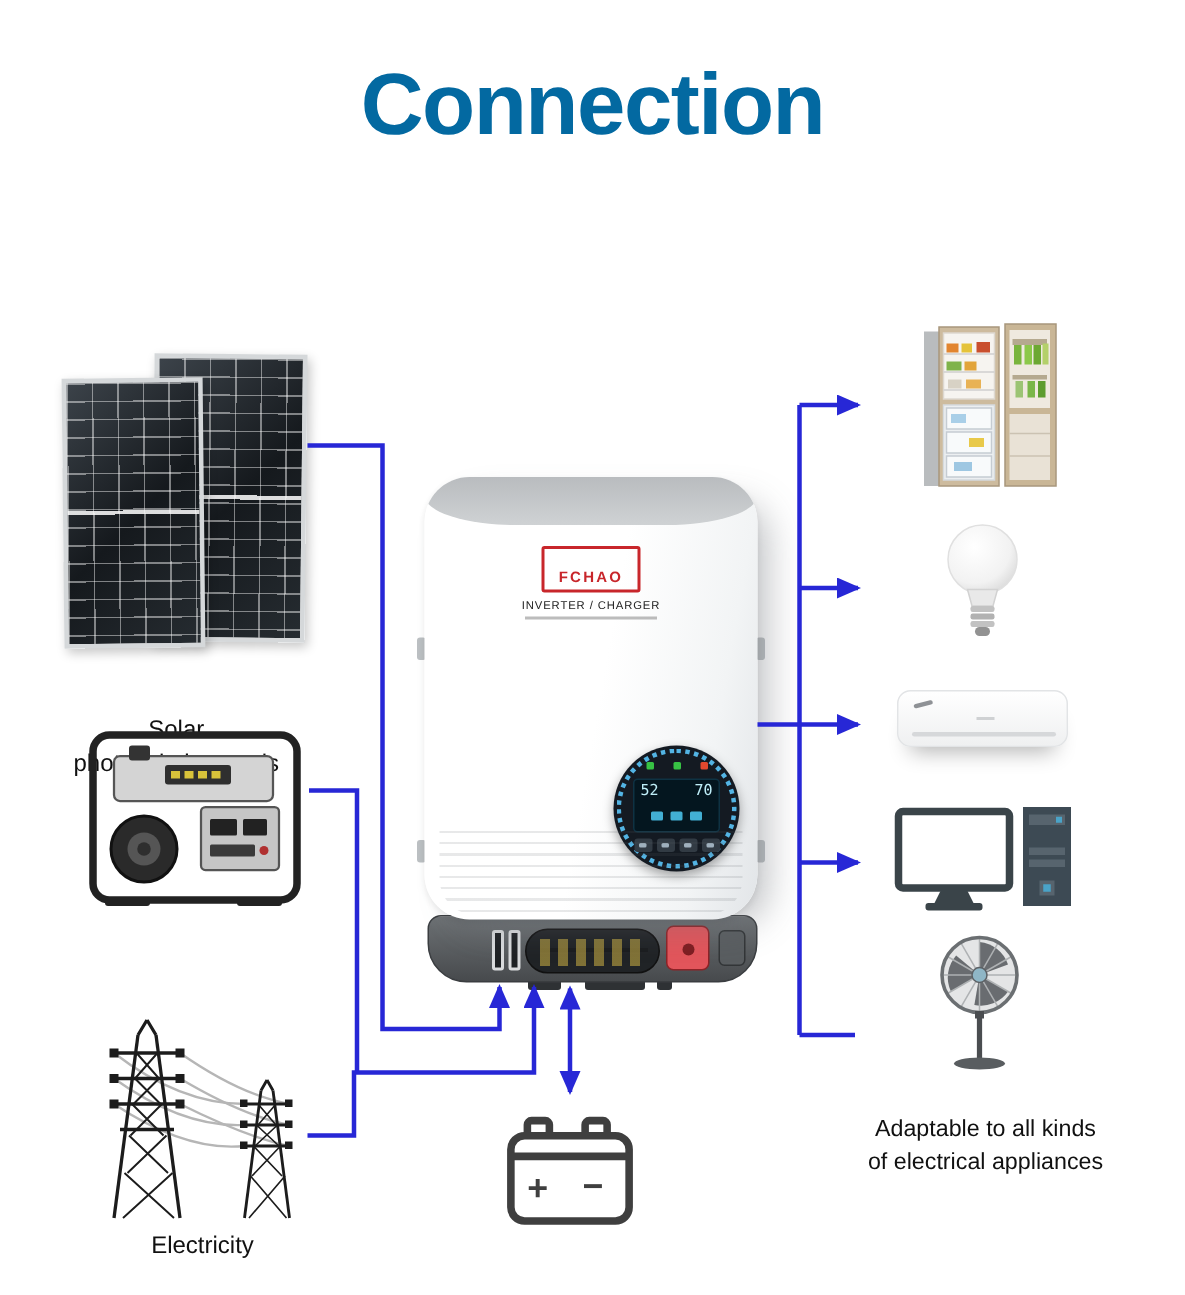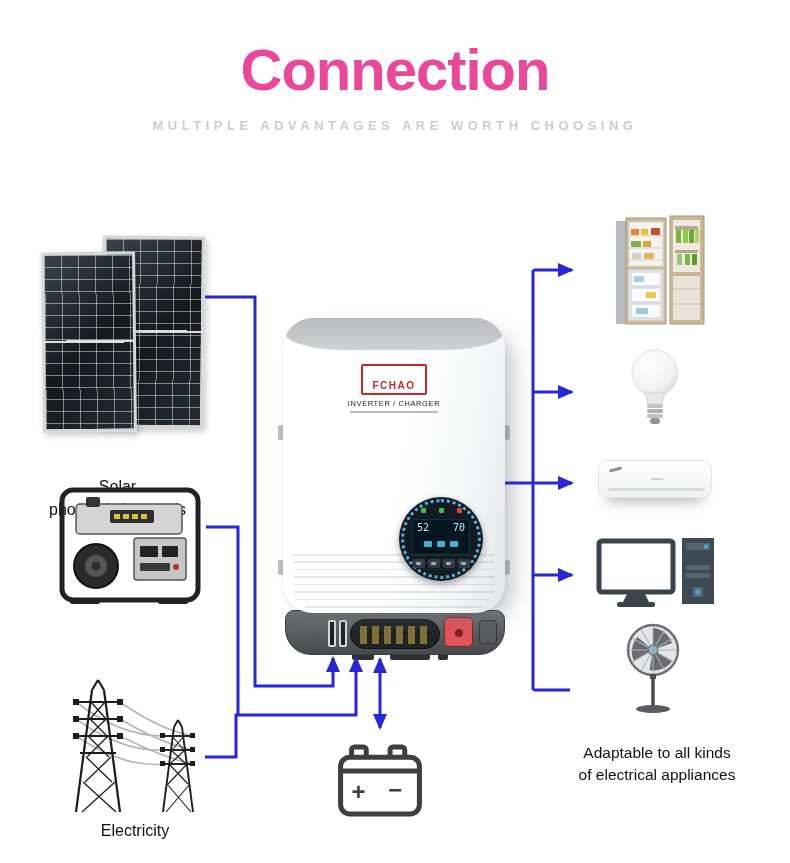--- a/index.html
+++ b/index.html
@@ -4,21 +4,21 @@
 <style>
   * { margin:0; padding:0; box-sizing:border-box; }
   html,body { background:#ffffff; }
   body { font-family:"Liberation Sans", sans-serif; }
   #page { position:relative; width:790px; height:863px; background:#ffffff; overflow:hidden; }
   .abs { position:absolute; }
   .preline { white-space:pre-line; }
 
   
   .title { top:36px; left:0; width:790px; text-align:center; font-size:58px; font-weight:700;
-           color:#ec4899; letter-spacing:-1px; }
+           color:#0369a1; letter-spacing:-1px; }
   .subtitle { top:118px; left:0; width:790px; text-align:center; font-size:13px; font-weight:600;
               color:#cccccc; letter-spacing:4.5px; }
 
   
   .panel { border:3px solid #d5d8da; box-shadow:2px 3px 7px rgba(0,0,0,.22);
     background-image:
       linear-gradient(to bottom, transparent 0 49%, rgba(255,255,255,.85) 49% 50.5%, transparent 50.5%),
       repeating-linear-gradient(to right, rgba(255,255,255,.45) 0 1px, transparent 1px 17px),
       repeating-linear-gradient(to bottom, rgba(255,255,255,.45) 0 1px, transparent 1px 12px),
       linear-gradient(135deg, #3c434a 0%, #15191d 52%, #262c31 100%);
@@ -41,21 +41,21 @@
   .inv-logo { border:2px solid #c8262b; color:#c8262b; font-weight:700; font-size:10px;
     letter-spacing:1.5px; padding:14px 9px 2px; border-radius:2px; }
   .inv-product { margin-top:4px; font-size:7.5px; font-weight:400; color:#222; letter-spacing:.6px; }
   .inv-tagline-bar { margin-top:3px; width:88px; height:2px; background:#a6a6a6; opacity:.75; }
   .inv-ribs { left:10px; right:10px; top:236px; height:56px;
     background:repeating-linear-gradient(to bottom, rgba(90,95,100,.14) 0 1.5px, transparent 1.5px 7.5px);
     border-radius:0 0 24px 24px; }
   .ear { width:6px; height:15px; background:#bcc0c3; border-radius:2px; z-index:1; }
 
   
-  .lcd { left:116px; top:179px; width:84px; height:84px; border-radius:50%;
+  .lcd { left:126px; top:179px; width:84px; height:84px; border-radius:50%;
     background:#141a22; box-shadow:0 3px 7px rgba(0,0,0,.35); }
   .lcd::before { content:''; position:absolute; inset:2px; border-radius:50%;
     border:3px dotted #53b4e4; }
   .lcd-leds { left:0; top:11px; width:84px; display:flex; justify-content:center; gap:13px; }
   .led { width:5px; height:5px; border-radius:1px; }
   .led-g { background:#37c244; } .led-r { background:#e2482e; }
   .lcd-screen { left:13px; top:22px; width:58px; height:36px; background:#04161f;
     border:1px solid #0e3243; border-radius:3px; padding:3px 4px; }
   .lcd-row1 { display:flex; justify-content:space-between;
     font-family:"DejaVu Sans Mono", monospace; font-size:10px; color:#bfeef8; line-height:1; }
@@ -99,21 +99,20 @@
 
   
   .appliance { z-index:2; }
 </style>
 </head>
 <body>
 
 <div id="page">
 
   <div class="abs title">Connection</div>
-  <div class="abs subtitle">MULTIPLE ADVANTAGES ARE WORTH CHOOSING</div>
 
   <div class="abs panel panel-back"></div>
   <div class="abs panel panel-front"></div>
   <div class="abs label preline" style="left:10px; top:430px; width:215px;margin-top:46px;">Solar
 photovoltaic panels</div>
 
   <svg class="abs" style="left:50px; top:480px;" width="160" height="132" viewBox="0 0 160 132">
     <rect x="12" y="10" width="136" height="110" rx="11" fill="none" stroke="#222" stroke-width="5"></rect>
     <rect x="26" y="24" width="106" height="30" rx="4" fill="#d4d4d4" stroke="#555" stroke-width="1.5"></rect>
     <rect x="36" y="17" width="14" height="10" rx="2" fill="#333"></rect>

